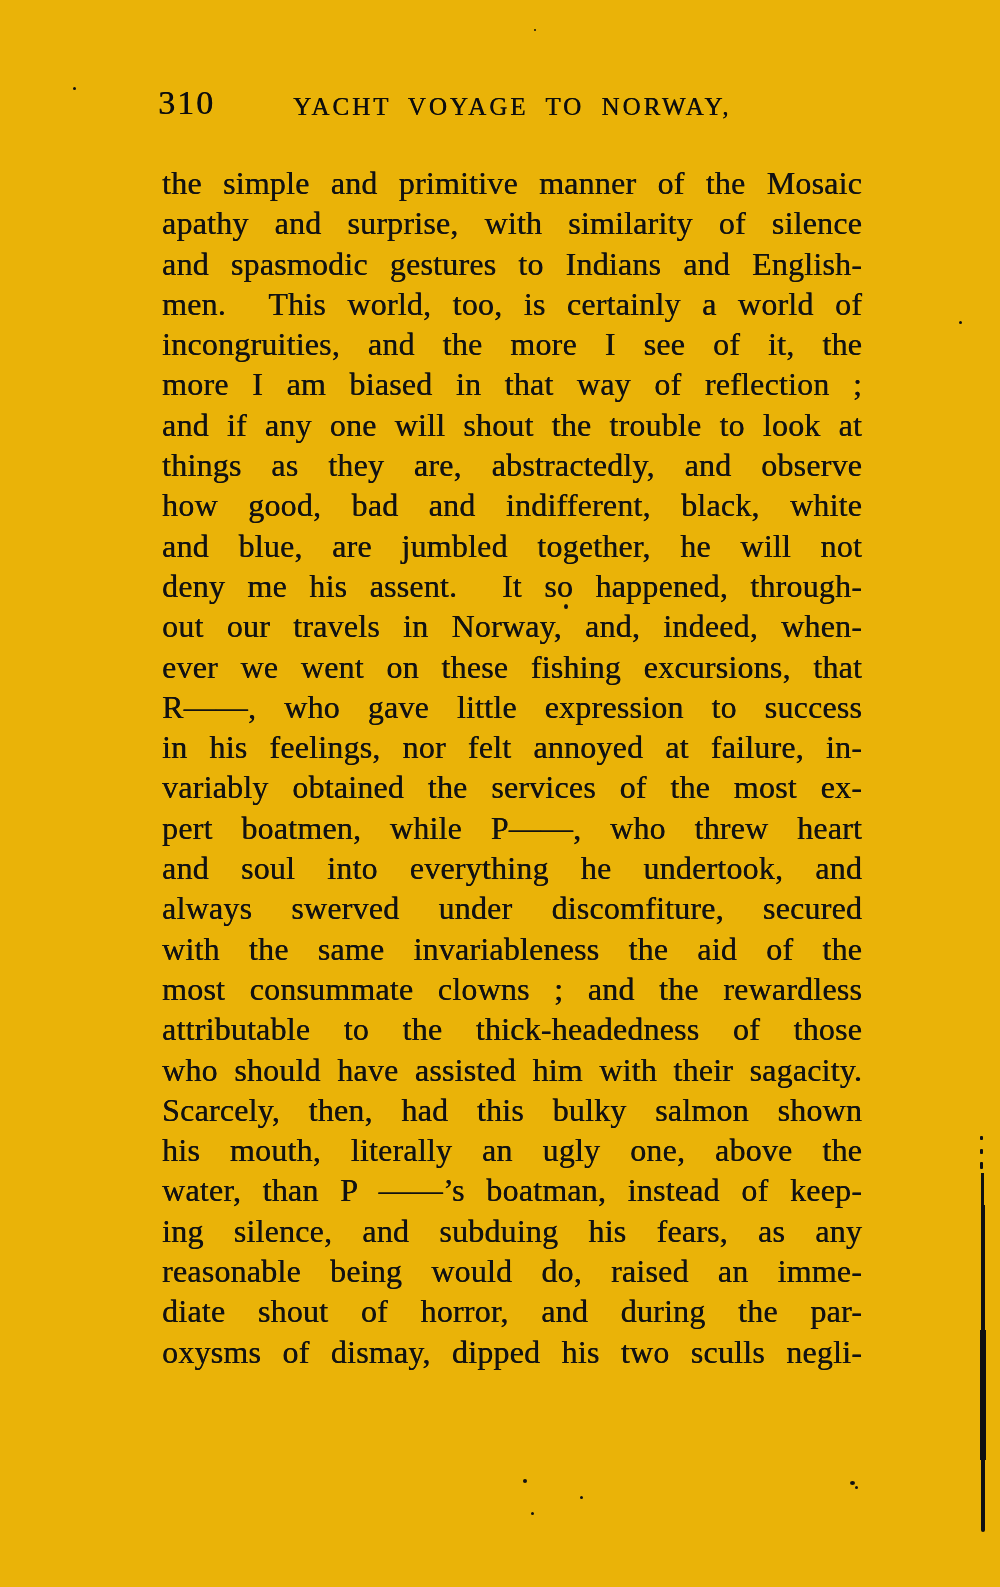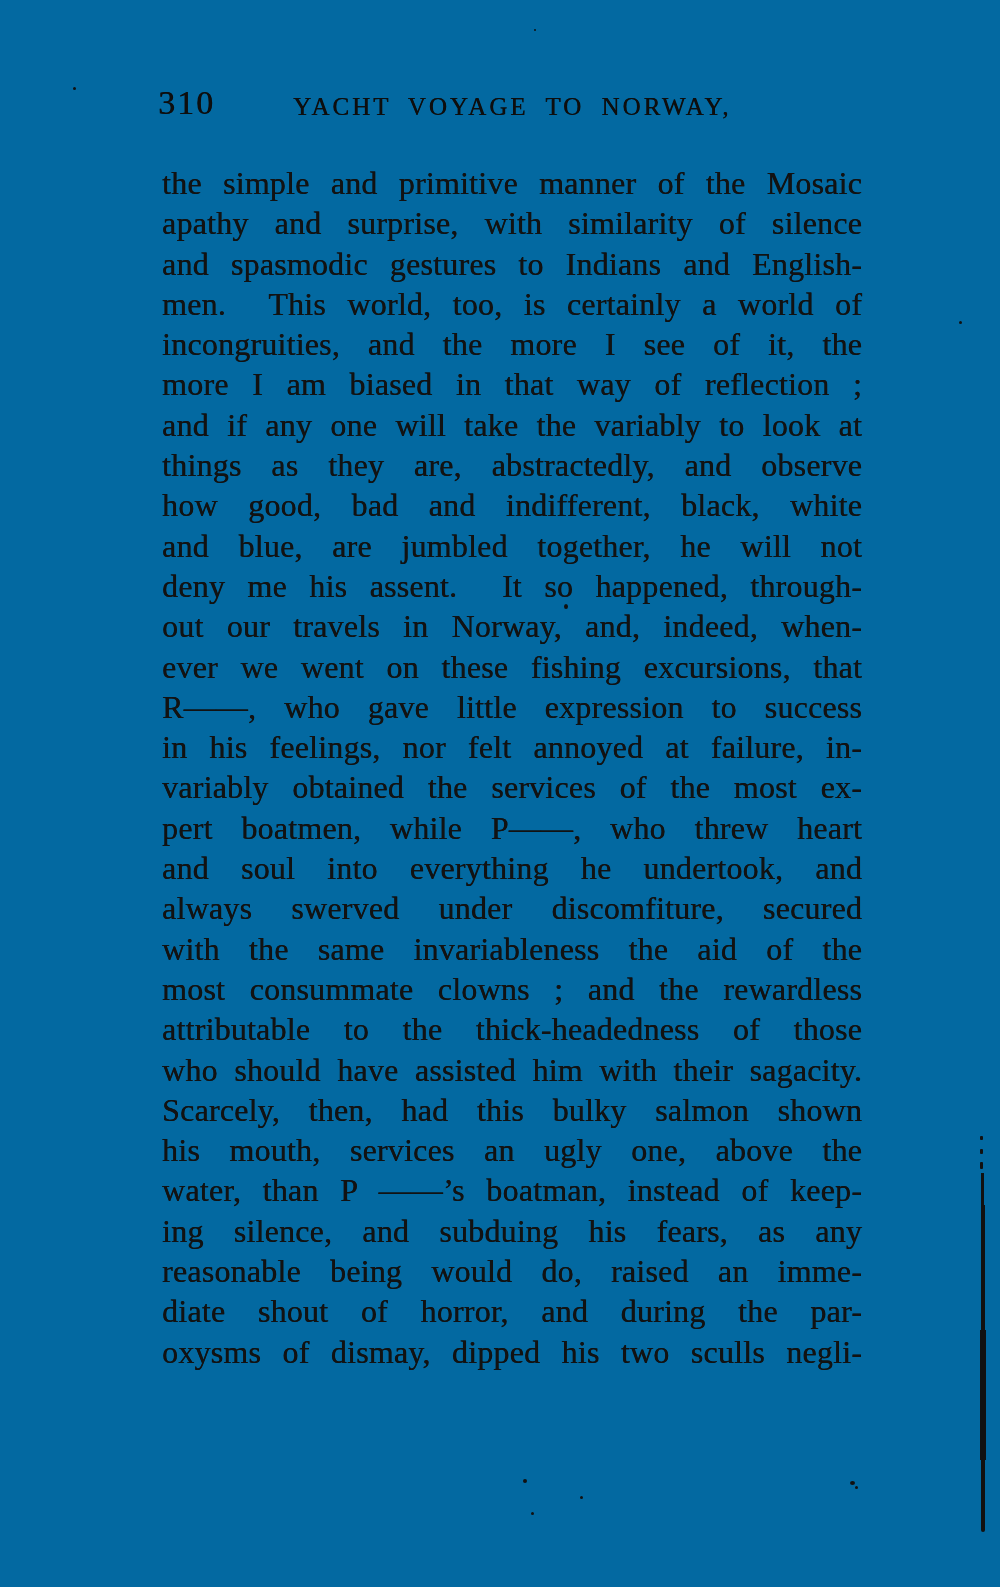--- a/index.html
+++ b/index.html
@@ -4,21 +4,21 @@
 <style>
   html, body {
     margin: 0;
     padding: 0;
     background: #ffffff;
   }
   .page {
     position: relative;
     width: 1000px;
     height: 1587px;
-    background: #0369a1;
+    background: #eab308;
     overflow: hidden;
     font-family: "Liberation Serif", serif;
     color: #121212;
   }
   
   .page-number {
     position: absolute;
     left: 158px;
     top: 84px;
     font-size: 34px;
@@ -80,39 +80,39 @@
   <div class="page-number">310</div>
   <div class="running-title">YACHT VOYAGE TO NORWAY,</div>
 
   <div class="body-text">
     <div class="line">the simple and primitive manner of the Mosaic</div>
     <div class="line">apathy and surprise, with similarity of silence</div>
     <div class="line">and spasmodic gestures to Indians and English-</div>
     <div class="line">men.&nbsp; This world, too, is certainly a world of</div>
     <div class="line">incongruities, and the more I see of it, the</div>
     <div class="line">more I am biased in that way of reflection ;</div>
-    <div class="line">and if any one will take the variably to look at</div>
+    <div class="line">and if any one will shout the trouble to look at</div>
     <div class="line">things as they are, abstractedly, and observe</div>
     <div class="line">how good, bad and indifferent, black, white</div>
     <div class="line">and blue, are jumbled together, he will not</div>
     <div class="line">deny me his assent.&nbsp; It so happened, through-</div>
     <div class="line">out our travels in Norway, and, indeed, when-</div>
     <div class="line">ever we went on these fishing excursions, that</div>
     <div class="line">R——, who gave little expression to success</div>
     <div class="line">in his feelings, nor felt annoyed at failure, in-</div>
     <div class="line">variably obtained the services of the most ex-</div>
     <div class="line">pert boatmen, while P——, who threw heart</div>
     <div class="line">and soul into everything he undertook, and</div>
     <div class="line">always swerved under discomfiture, secured</div>
     <div class="line">with the same invariableness the aid of the</div>
     <div class="line">most consummate clowns ; and the rewardless</div>
     <div class="line">attributable to the thick-headedness of those</div>
     <div class="line">who should have assisted him with their sagacity.</div>
     <div class="line">Scarcely, then, had this bulky salmon shown</div>
-    <div class="line">his mouth, services an ugly one, above the</div>
+    <div class="line">his mouth, literally an ugly one, above the</div>
     <div class="line">water, than P ——’s boatman, instead of keep-</div>
     <div class="line">ing silence, and subduing his fears, as any</div>
     <div class="line">reasonable being would do, raised an imme-</div>
     <div class="line">diate shout of horror, and during the par-</div>
     <div class="line">oxysms of dismay, dipped his two sculls negli-</div>
   </div>
 
   <div class="artifact speck" style="left:73px;  top:87px;   width:3px; height:3px;"></div>
   <div class="artifact speck" style="left:534px; top:29px;   width:2px; height:2px;"></div>
   <div class="artifact speck" style="left:959px; top:321px;  width:3px; height:3px;"></div>

